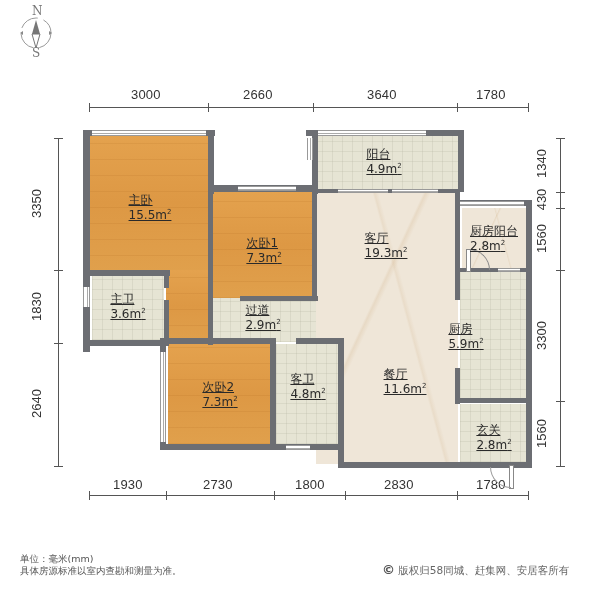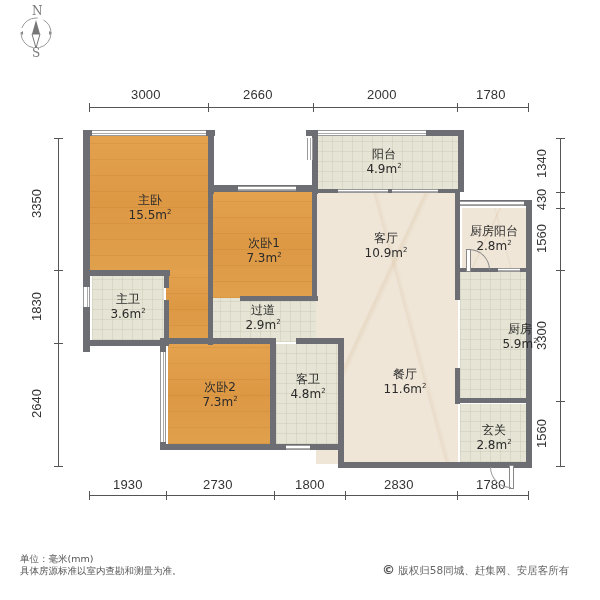--- a/index.html
+++ b/index.html
@@ -22,21 +22,21 @@
       #e6e4d4;}
   .marble{background:
       linear-gradient(115deg, transparent 40%, rgba(210,180,140,0.25) 41%, transparent 43%),
       linear-gradient(75deg, transparent 60%, rgba(210,180,140,0.2) 61%, transparent 63%),
       #efe6d8;}
   .wall{position:absolute;background:#6c6e73;}
   .win{position:absolute;background:#ffffff;border-top:1px solid #999;border-bottom:1px solid #999;box-sizing:border-box;}
   .win::after{content:"";position:absolute;left:0;right:0;top:50%;height:1px;background:#aaa;}
   .winv{position:absolute;background:#ffffff;border-left:1px solid #999;border-right:1px solid #999;box-sizing:border-box;}
   .winv::after{content:"";position:absolute;top:0;bottom:0;left:50%;width:1px;background:#aaa;}
-  .label{position:absolute;text-align:center;font-size:12px;line-height:15px;color:#2a2a2a;white-space:nowrap;transform:translateX(-50%);}
+  .label{position:absolute;text-align:left;font-size:12px;line-height:15px;color:#2a2a2a;white-space:nowrap;transform:translateX(-50%);text-decoration:underline;}
   .label .area{display:block;}
   .label sup{font-size:7px;vertical-align:top;line-height:8px;}
   .footer{position:absolute;left:20px;top:553px;font-size:9.5px;line-height:12px;color:#555;}
   .copyright{position:absolute;left:382px;top:562px;font-size:10.5px;color:#666;white-space:nowrap;}
   .door-arc{position:absolute;border:1px solid #888;border-radius:0 100% 0 0;border-left:none;border-bottom:none;}
 </style>
 </head>
 <body>
 
 <div class="abs compass">
@@ -53,21 +53,21 @@
 
 <div>
   <div class="line-h" style="left:89px;top:107px;width:440px;"></div>
   <div class="tick-v" style="left:89px;top:103px;"></div>
   <div class="tick-v" style="left:208px;top:103px;"></div>
   <div class="tick-v" style="left:313px;top:103px;"></div>
   <div class="tick-v" style="left:457px;top:103px;"></div>
   <div class="tick-v" style="left:528px;top:103px;"></div>
   <span class="dim-text" style="left:131px;top:87px;">3000</span>
   <span class="dim-text" style="left:243px;top:87px;">2660</span>
-  <span class="dim-text" style="left:367px;top:87px;">2000</span>
+  <span class="dim-text" style="left:367px;top:87px;">3640</span>
   <span class="dim-text" style="left:476px;top:87px;">1780</span>
 </div>
 
 <div>
   <div class="line-h" style="left:89px;top:495px;width:440px;"></div>
   <div class="tick-v" style="left:89px;top:491px;"></div>
   <div class="tick-v" style="left:166px;top:491px;"></div>
   <div class="tick-v" style="left:274px;top:491px;"></div>
   <div class="tick-v" style="left:345px;top:491px;"></div>
   <div class="tick-v" style="left:457px;top:491px;"></div>
@@ -178,35 +178,35 @@
   <div class="label" style="left:264px;top:236px;">
     <span>次卧1</span>
     <span class="area"><span>7.3m</span><sup>2</sup></span>
   </div>
   <div class="label" style="left:384px;top:147px;">
     <span>阳台</span>
     <span class="area"><span>4.9m</span><sup>2</sup></span>
   </div>
   <div class="label" style="left:386px;top:231px;">
     <span>客厅</span>
-    <span class="area"><span>10.9m</span><sup>2</sup></span>
+    <span class="area"><span>19.3m</span><sup>2</sup></span>
   </div>
   <div class="label" style="left:494px;top:224px;">
     <span>厨房阳台</span>
     <span class="area"><span>2.8m</span><sup>2</sup></span>
   </div>
   <div class="label" style="left:128px;top:292px;">
     <span>主卫</span>
     <span class="area"><span>3.6m</span><sup>2</sup></span>
   </div>
   <div class="label" style="left:263px;top:303px;">
     <span>过道</span>
     <span class="area"><span>2.9m</span><sup>2</sup></span>
   </div>
-  <div class="label" style="left:520px;top:322px;">
+  <div class="label" style="left:466px;top:322px;">
     <span>厨房</span>
     <span class="area"><span>5.9m</span><sup>2</sup></span>
   </div>
   <div class="label" style="left:220px;top:380px;">
     <span>次卧2</span>
     <span class="area"><span>7.3m</span><sup>2</sup></span>
   </div>
   <div class="label" style="left:308px;top:372px;">
     <span>客卫</span>
     <span class="area"><span>4.8m</span><sup>2</sup></span>

